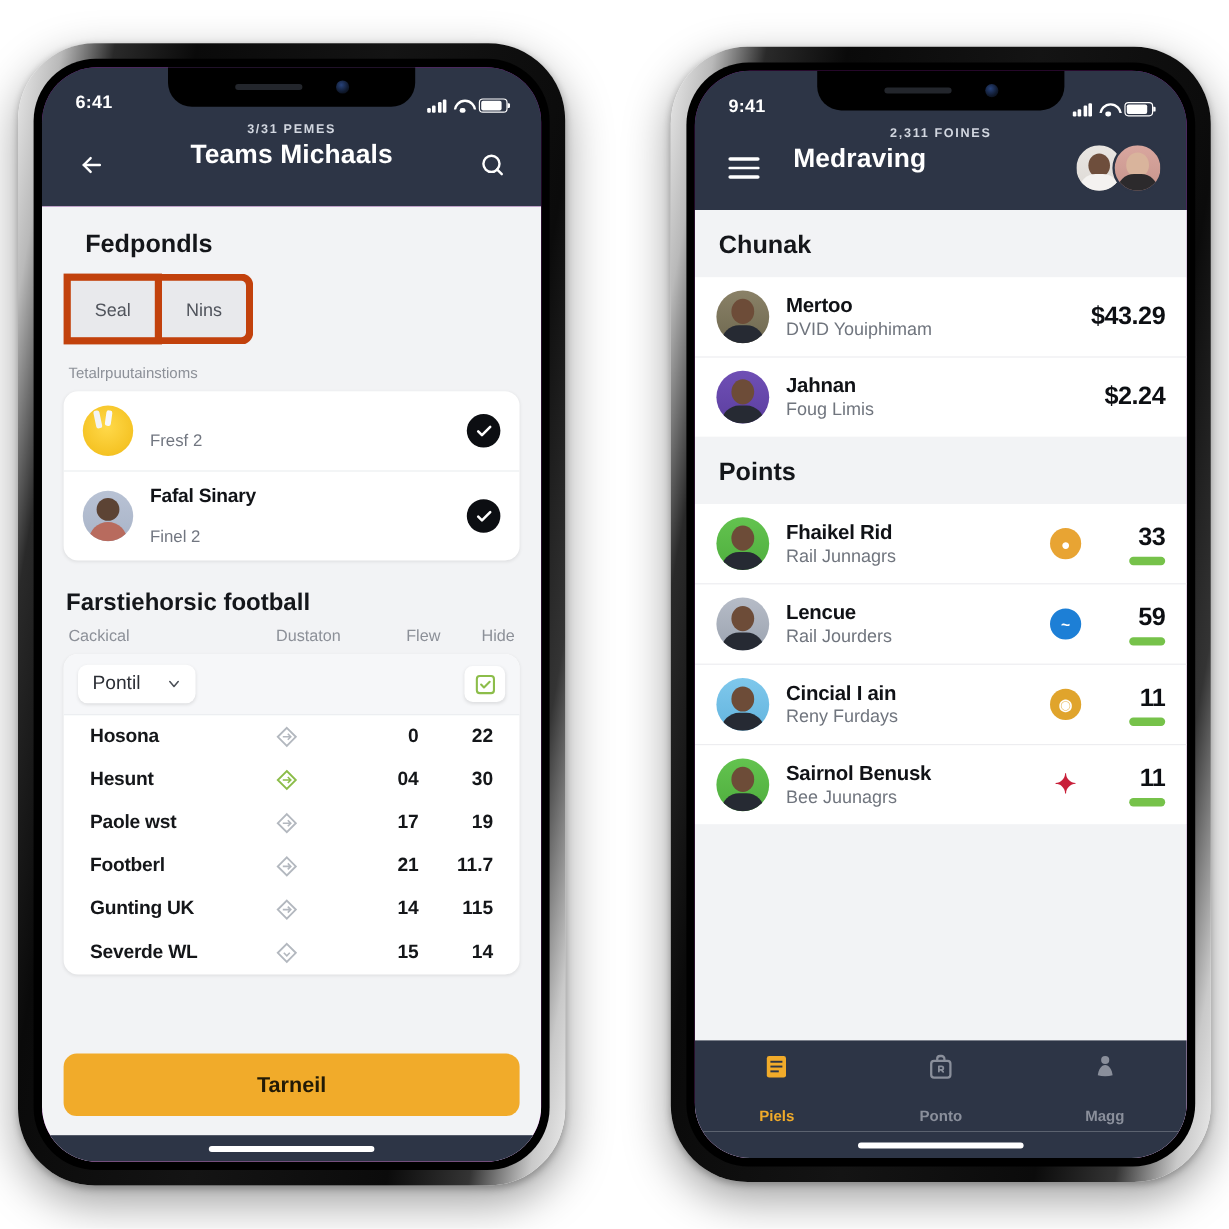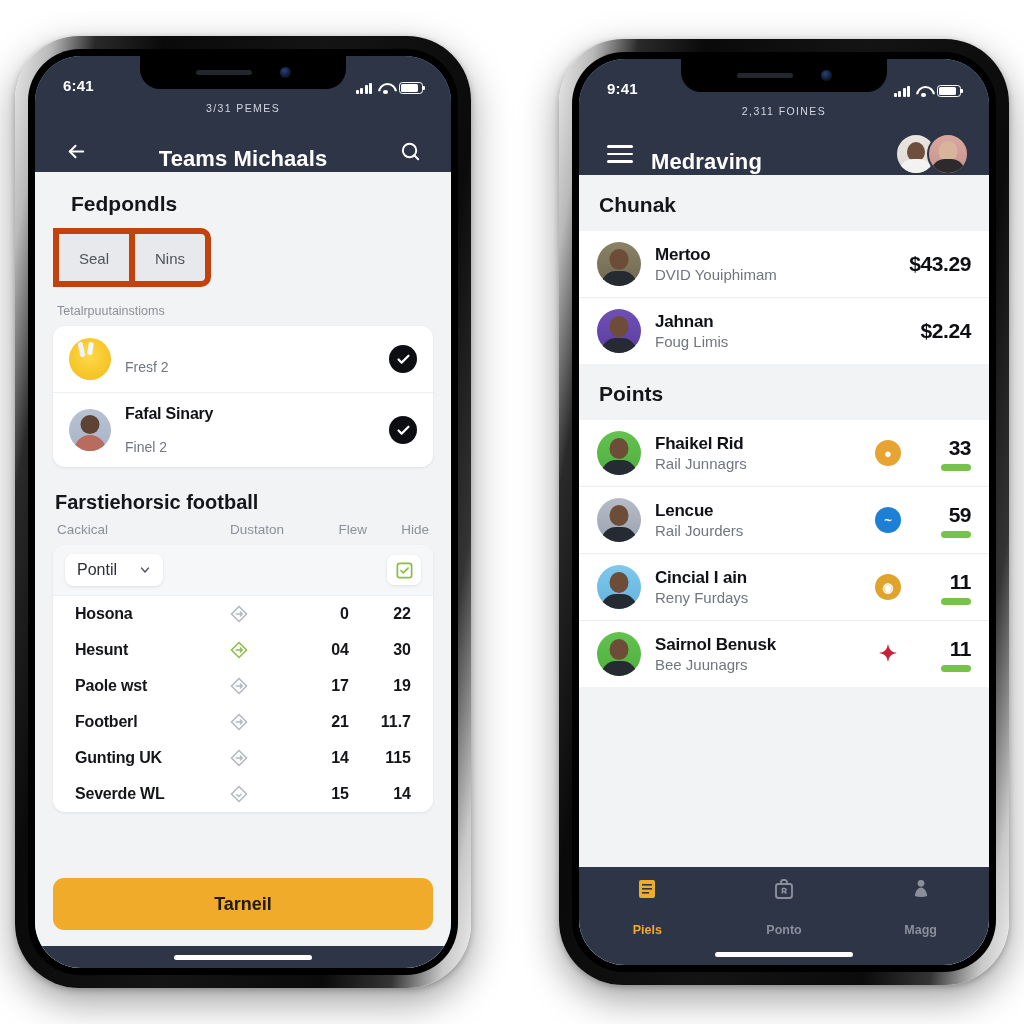--- a/index.html
+++ b/index.html
@@ -35,21 +35,21 @@
     border-radius: 52px;
     background: #000;
     padding: 7px;
     overflow: hidden;
   }
   .screen {
     position: relative;
     width: 100%; height: 100%;
     border-radius: 46px;
     overflow: hidden;
-    background: #7dd3fc;
+    background: #a21caf;
     display: flex; flex-direction: column;
   }
   .notch {
     position: absolute; top: 0; left: 50%;
     transform: translateX(-50%);
     width: 206px; height: 33px;
     background: #000;
     border-radius: 0 0 20px 20px;
     z-index: 40;
     display: flex; align-items: center; justify-content: center; gap: 28px;
@@ -74,26 +74,26 @@
   .wifi::before{content:"";position:absolute;left:0;top:0;width:15px;height:15px;
     border:2.4px solid #fff;border-radius:50%;clip-path:polygon(0 0,100% 0,100% 46%,0 46%);}
   .wifi::after{content:"";position:absolute;left:5.2px;top:7px;width:4.6px;height:4.6px;
     border-radius:50%;background:#fff;}
   .batt { width: 24px; height: 12px; border: 1.6px solid #fff; border-radius: 3.4px; position: relative; padding: 1.4px; }
   .batt::after{content:"";position:absolute;right:-3.4px;top:3.4px;width:2px;height:4px;
     background:#fff;border-radius:0 1px 1px 0;}
   .batt span { display:block; height: 100%; width: 88%; background: #fff; border-radius: 1.6px; }
 
   .subcount {
-    text-align: center; font-size: 10.5px; font-weight: 400;
+    text-align: center; font-size: 10.5px; font-weight: 700;
     letter-spacing: 1.4px; color: #d2d7e0; padding: 6px 0 2px;
   }
   .navrow {
-    height: 56px; display: flex; align-items: flex-end;
-    padding: 0 20px; 
+    height: 56px; display: flex; align-items: flex-start;
+    padding: 0 20px; gap: 10px;
   }
   .nav-title { font-size: 22px; font-weight: 700; letter-spacing: .1px; }
   .icon-btn {
     width: 42px; height: 42px; display: flex; align-items: center;
     justify-content: center; flex: 0 0 auto; cursor: pointer;
   }
   .arrow-left { width:23px;height:23px; }
   .search-g { width:23px;height:23px; }
   .burger { display:flex;flex-direction:column;gap:5px;width:26px; }
   .burger i { height:2.6px;background:#fff;border-radius:2px;display:block;width:100%; }

